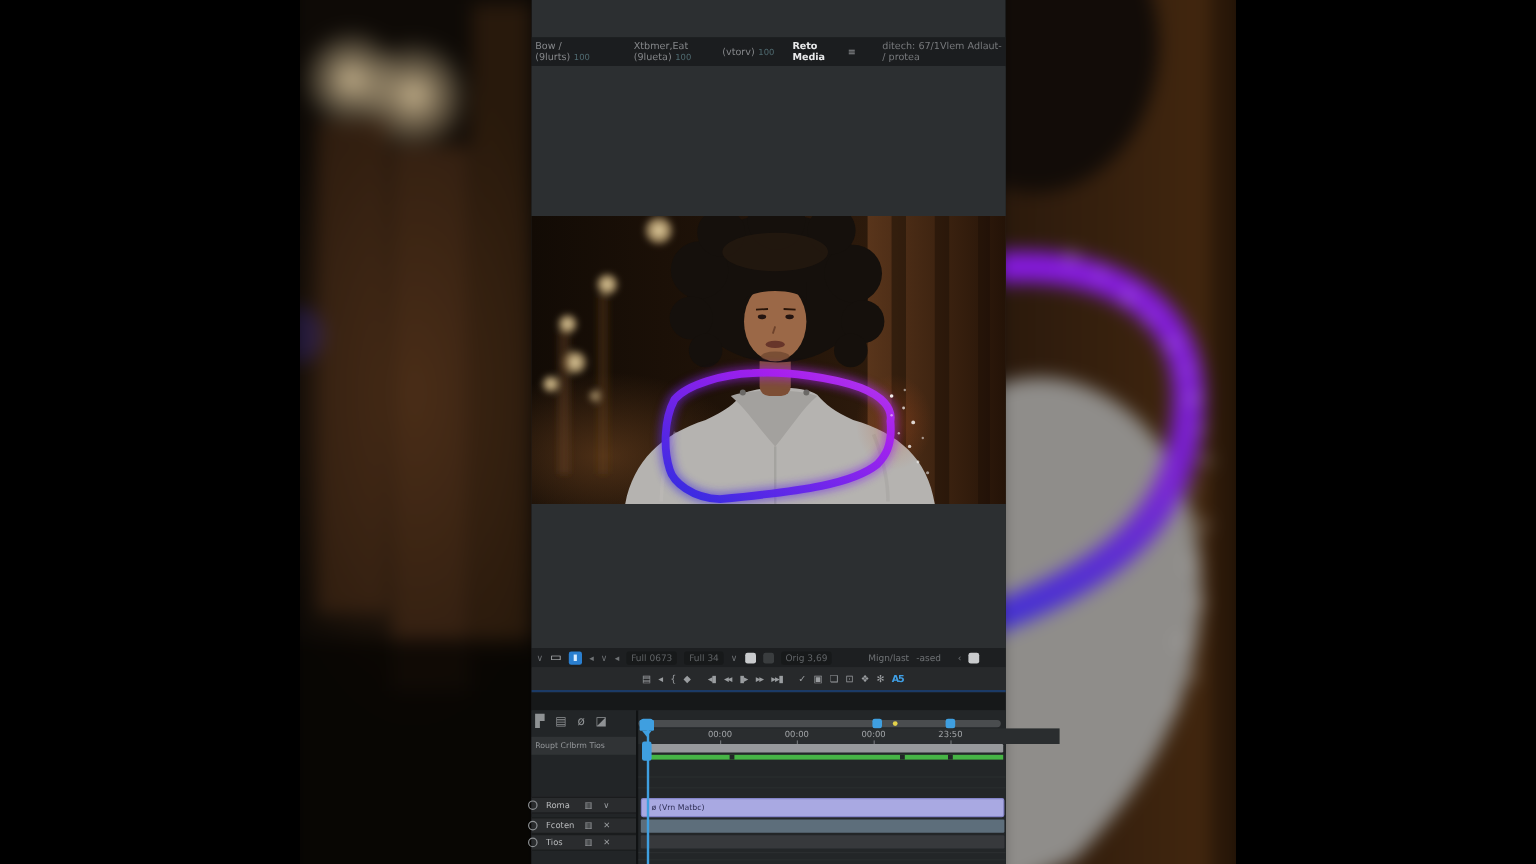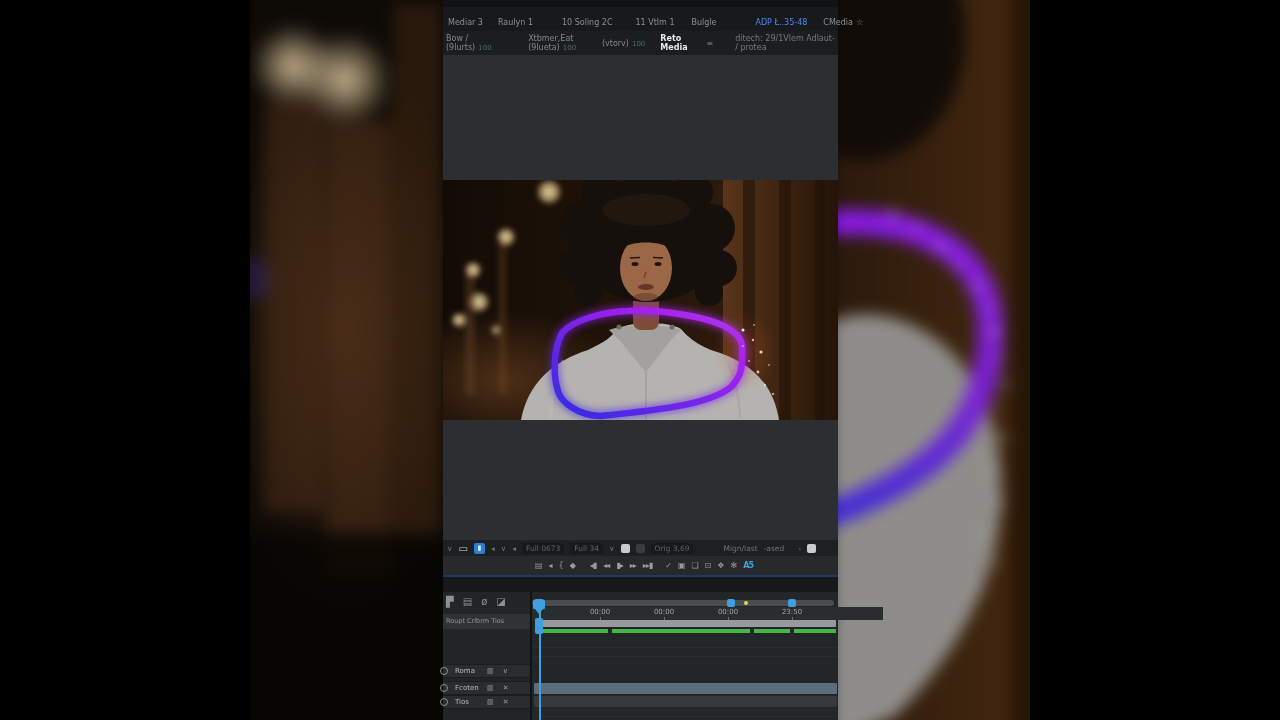--- a/index.html
+++ b/index.html
@@ -137,45 +137,34 @@
           <circle cx="142" cy="522" r="2.5" opacity="0.5"></circle>
         <circle cx="152" cy="548" r="2.5" opacity="0.5"></circle>
           <circle cx="136" cy="572" r="2.5" opacity="0.45"></circle>
       </g>
       <rect x="166" y="0" width="26" height="720" fill="#1d1006" opacity="0.7"></rect>
     </svg>
   </div>
 
   <div class="ui">
 
-    <div class="tabbar1">
-      <span class="tab" style="margin-left:5px">Mediar 3</span>
-      <span class="tab" style="margin-left:15px">Raulyn 1</span>
-      <span class="tab" style="margin-left:29px">10 Soling 2C</span>
-      <span class="tab" style="margin-left:23px">11 Vtlm 1</span>
-      <span class="tab" style="margin-left:17px">Bulgle</span>
-      <span class="divider"></span>
-      <span class="tab link-blue" style="margin-left:23px">ADP Ł..35-48</span>
-      <span class="tab" style="margin-left:16px">CMedia</span>
-      <span class="tab" style="margin-left:3px">☆</span>
-    </div>
 
     <div class="tabbar2">
       <span class="tab" style="margin-left:3px">
         <span>Bow / (9lurts)</span><span class="count">100</span>
       </span>
       <span class="tab" style="margin-left:28px">
         <span>Xtbmer,Eat (9lueta)</span><span class="count">100</span>
       </span>
       <span class="tab" style="">
         <span>(vtorv)</span><span class="count">100</span>
       </span>
       <span class="tab tab-active" style="margin-left:15px">Reto Media</span>
       <span class="tab" style="margin-left:7px">≡</span>
-      <span class="info-label" style="margin-left:22px">ditech: 29/1Vlem Adlaut- / protea</span>
+      <span class="info-label" style="margin-left:22px">ditech: 67/1Vlem Adlaut- / protea</span>
     </div>
 
     <div class="panel-top"></div>
 
     <div class="preview">
       <svg width="395" height="240" viewBox="0 0 395 240">
         <defs>
           <linearGradient id="bgg" x1="0" y1="0" x2="1" y2="0">
             <stop offset="0%" stop-color="#120b05"></stop>
               <stop offset="55%" stop-color="#241509"></stop>
@@ -378,20 +367,21 @@
         <div class="workarea"></div>
         <div class="greenbar"></div>
         <div class="greengap" style="left:76px"></div>
         <div class="greengap" style="left:218px"></div>
         <div class="greengap" style="left:258px"></div>
         <div class="wa-marker"></div>
 
         <div class="rowline" style="top:55px"></div>
         <div class="rowline" style="top:64px"></div>
 
+        <div class="clipbar clip1">ø (Vrn Matbc)</div>
         <div class="clipbar clip2"></div>
         <div class="clipbar clip3"></div>
 
         <div class="rowline" style="top:118px"></div>
         <div class="rowline" style="top:124px"></div>
 
         <div class="playhead-line"></div>
         <div class="playhead-handle"></div>
       </div>
     </div>

